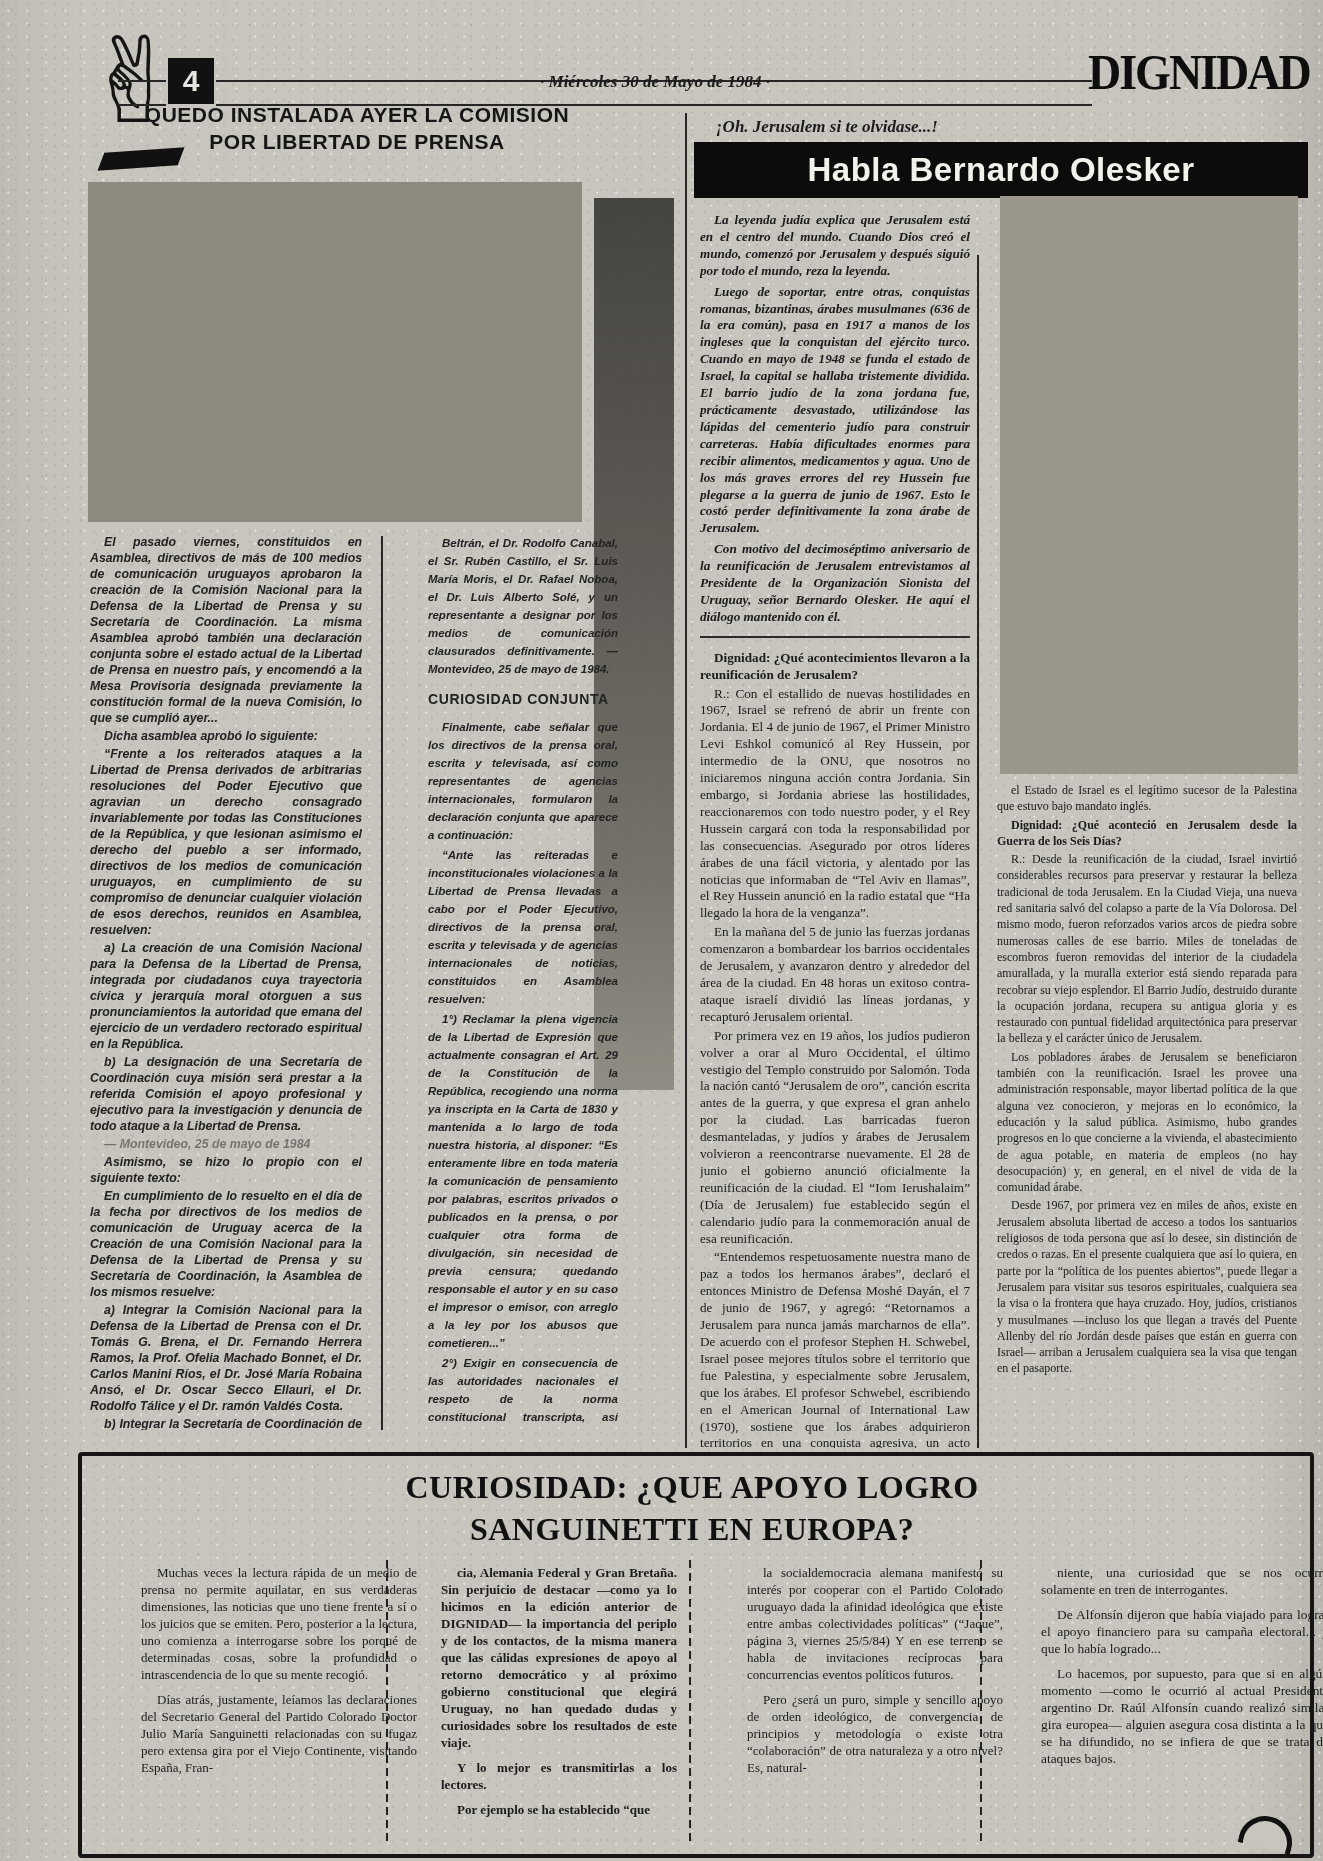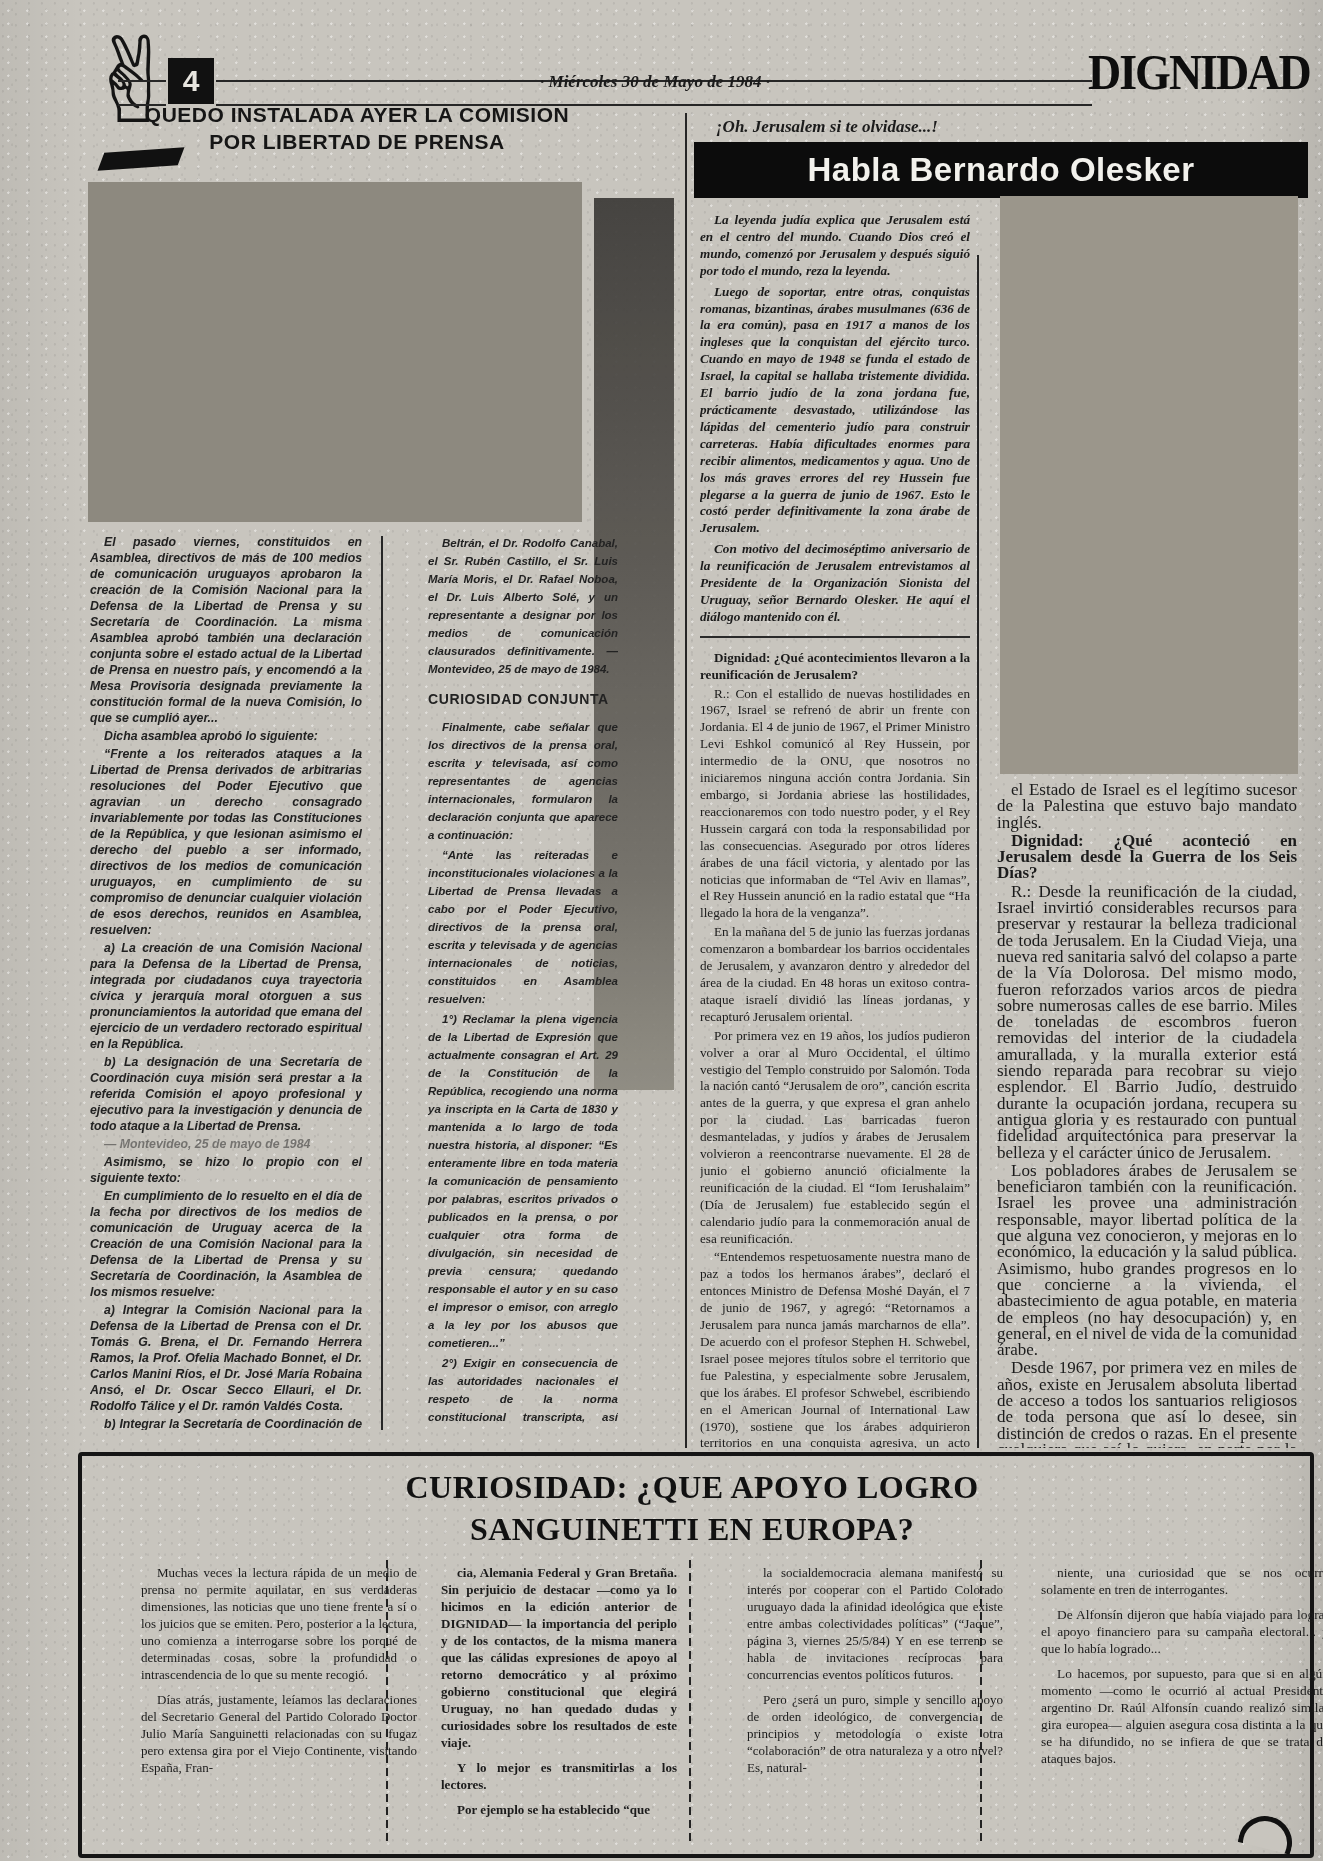--- a/index.html
+++ b/index.html
@@ -64,21 +64,21 @@
   .p-q{font-weight:bold;}
   .kicker{position:absolute;left:716px;top:117px;font-style:italic;font-weight:bold;font-size:17px;}
   .banner{position:absolute;left:694px;top:142px;width:614px;height:56px;background:#0c0c0c;
     color:#f2f1ec;font-family:"Liberation Sans",sans-serif;font-weight:bold;font-size:33px;
     display:flex;align-items:center;justify-content:center;letter-spacing:.5px;}
   .col-jer-left{left:700px;top:212px;width:270px;height:1236px;
     font-size:13.2px;line-height:16.9px;}
   .col-jer-left .lead p{font-style:italic;font-weight:bold;margin-bottom:4px;}
   .jer-divider{height:2px;background:#2a2a2a;margin:10px 0 12px 0;}
   .col-jer-right{left:997px;top:782px;width:300px;height:666px;
-    font-size:17px;line-height:16.3px;}
+    font-size:12px;line-height:16.3px;}
   .vd-left-cols{left:381px;top:536px;height:894px;}
   .vd-main{left:685px;top:113px;height:1335px;}
   .vd-jer{left:977px;top:255px;height:1193px;}
   .bottom-box{position:absolute;left:78px;top:1452px;width:1228px;height:398px;
     border:4px solid #151515;border-radius:4px;}
   .bottom-headline{position:absolute;left:130px;top:10px;width:960px;text-align:center;
     font-weight:bold;font-size:32px;line-height:42px;letter-spacing:.5px;color:#111;}
   .bb-col{position:absolute;top:108px;height:278px;overflow:hidden;text-align:justify;
     font-size:13px;line-height:17px;margin-left:41px;}
   .bb-col p{margin:0 0 8px 0;text-indent:16px;}

